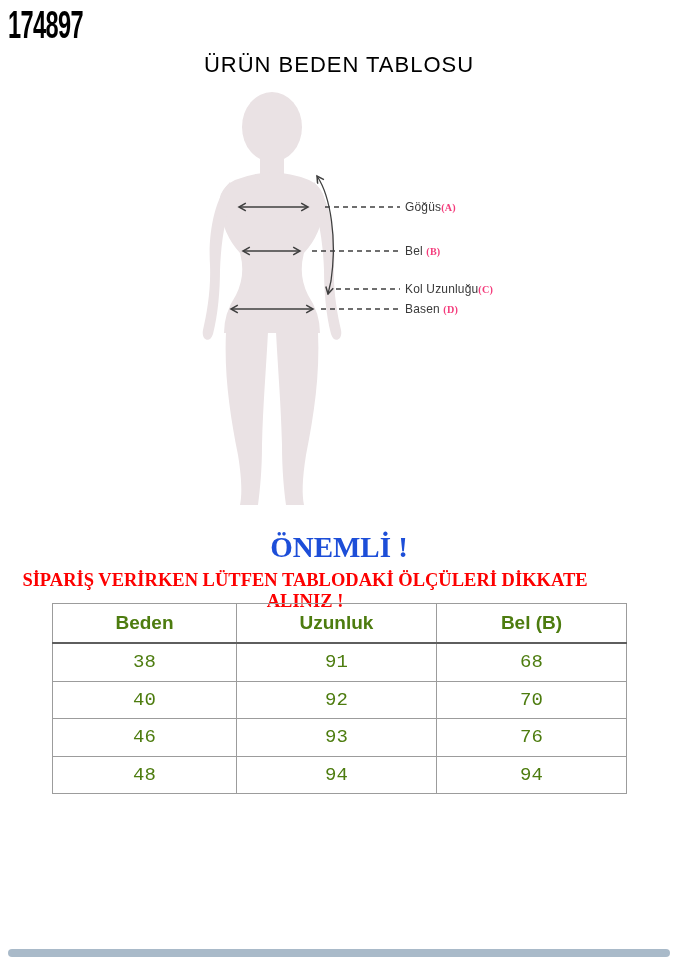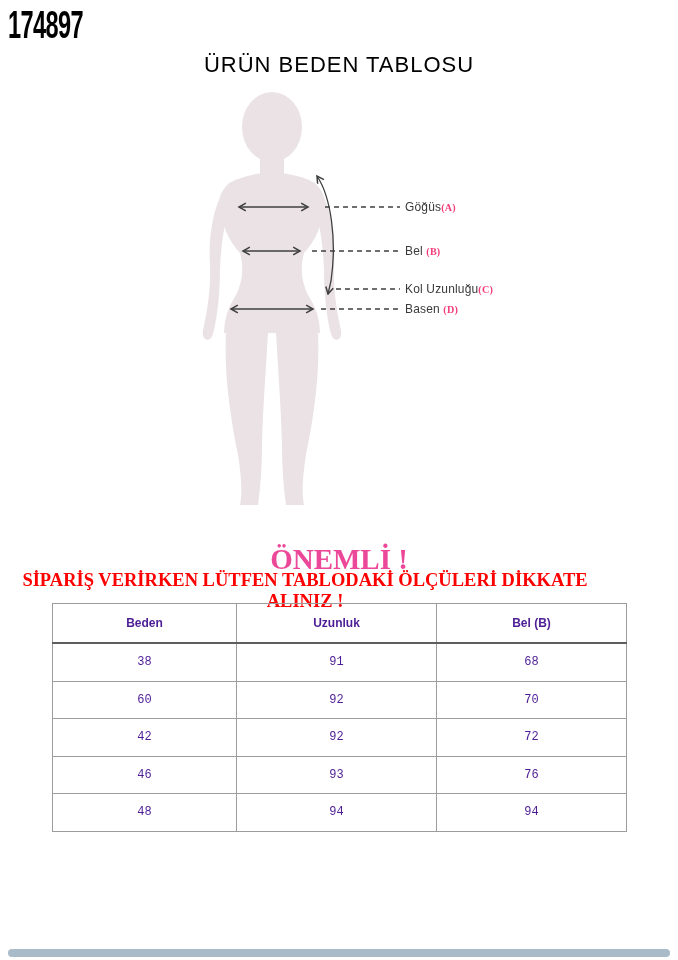--- a/index.html
+++ b/index.html
@@ -31,21 +31,21 @@
     position:absolute;left:0;top:531px;width:678px;text-align:center;
     font-family:"Liberation Serif",serif;font-weight:bold;font-size:29px;
   }
   .notice-subheading{
     position:absolute;left:0;top:570px;width:610px;text-align:center;
     font-family:"Liberation Serif",serif;font-weight:bold;font-size:18.5px;
   }
   table.size-table{
     position:absolute;left:52px;top:603px;width:574px;
     border-collapse:collapse;table-layout:fixed;
-    font-family:"Liberation Sans",sans-serif;font-size:12px;color:#4c1d95;padding-left:20px;
+    font-family:"Liberation Sans",sans-serif;font-size:19px;color:#4d7c0f;padding-left:20px;
   }
   table.size-table th, table.size-table td{
     border:1px solid #9c9c9c;text-align:center;vertical-align:middle;padding:0;
   }
   table.size-table th{height:38px;font-weight:bold;border-bottom:2px solid #5e5e5e;}
   table.size-table td{height:36.5px;font-weight:normal;font-family:Liberation Mono, monospace;}
   .h-scrollbar{
     position:absolute;left:8px;top:949px;width:662px;height:8px;
     border-radius:4px;background:#a9bac9;
   }
@@ -105,21 +105,21 @@
       </g>
     </g>
   </svg>
 </div>
 
 <div class="m-label" style="top: 199px; color: rgb(58, 58, 58);"><span>Göğüs</span><span class="m-code" style="color: rgb(244, 59, 123);">(A)</span></div>
 <div class="m-label" style="top: 243px; color: rgb(58, 58, 58);"><span>Bel </span><span class="m-code" style="color: rgb(244, 59, 123);">(B)</span></div>
 <div class="m-label" style="top: 281px; color: rgb(58, 58, 58);"><span>Kol Uzunluğu</span><span class="m-code" style="color: rgb(244, 59, 123);">(C)</span></div>
 <div class="m-label" style="top: 301px; color: rgb(58, 58, 58);"><span>Basen </span><span class="m-code" style="color: rgb(244, 59, 123);">(D)</span></div>
 
-<div class="notice-heading" style="color: #ec4899; margin-top: 12px;">ÖNEMLİ !</div>
+<div class="notice-heading" style="color: #1d4ed8;">ÖNEMLİ !</div>
 <div class="notice-subheading" style="color: rgb(253, 0, 0);">SİPARİŞ VERİRKEN LÜTFEN TABLODAKİ ÖLÇÜLERİ DİKKATE ALINIZ !</div>
 
 <table class="size-table">
   <colgroup>
       <col style="width:184px">
       <col style="width:200px">
       <col style="width:190px">
     </colgroup>
   <thead>
     <tr>
@@ -128,28 +128,23 @@
       <th>Bel (B)</th>
     </tr>
   </thead>
   <tbody>
       <tr>
         <td>38</td>
         <td>91</td>
         <td>68</td>
       </tr>
       <tr>
-        <td>60</td>
+        <td>40</td>
         <td>92</td>
         <td>70</td>
-      </tr>
-      <tr>
-        <td>42</td>
-        <td>92</td>
-        <td>72</td>
       </tr>
       <tr>
         <td>46</td>
         <td>93</td>
         <td>76</td>
       </tr>
       <tr>
         <td>48</td>
         <td>94</td>
         <td>94</td>

